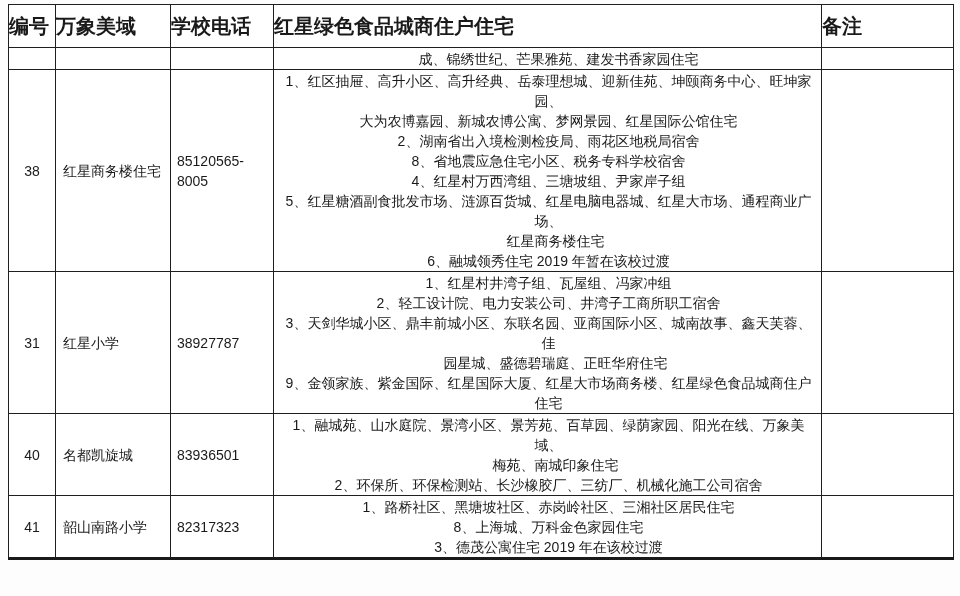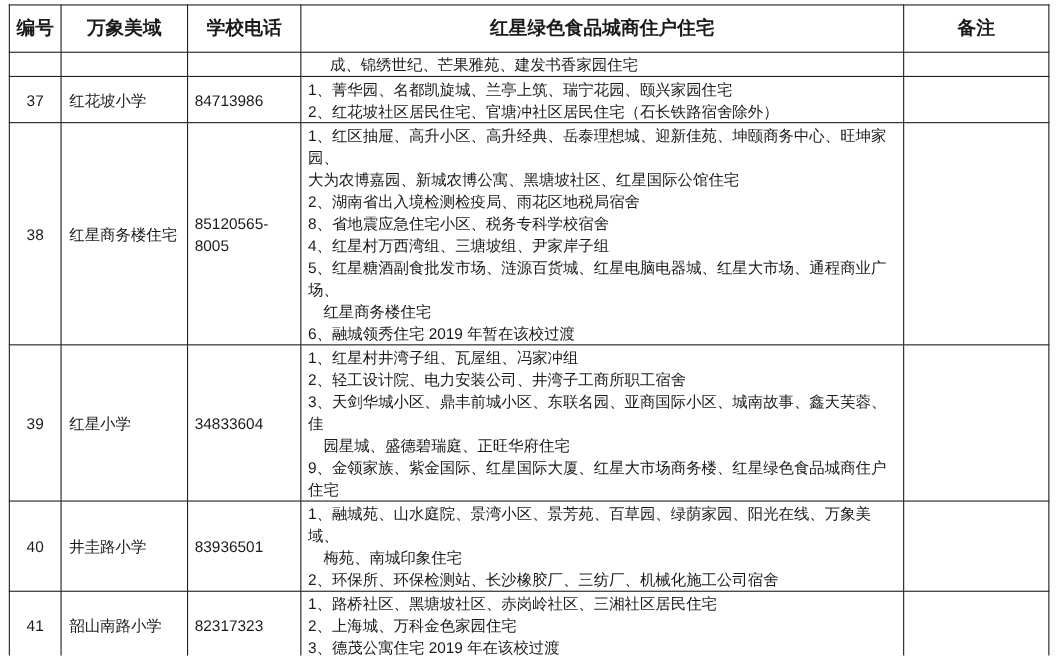--- a/index.html
+++ b/index.html
@@ -33,41 +33,41 @@
 
   th, td {
     border: 1px solid #1f1f1f;
     font-size: 14px;
     line-height: 20px;
     padding: 0;
     background: #fff;
   }
   thead th {
     height: 42px;
-    font-size: 17px;
+    font-size: 20px;
     font-weight: bold;
-    text-align: center;
+    text-align: left;
     vertical-align: middle;
   }
   td.cell-no {
     text-align: center;
     vertical-align: middle;
   }
   td.cell-name {
     text-align: left;
     padding-left: 7px;
     vertical-align: middle;
   }
   td.cell-phone {
     text-align: left;
     padding-left: 6px;
     vertical-align: middle;
   }
   td.cell-scope {
-    text-align: left;
+    text-align: center;
     vertical-align: top;
     padding: 1px 4px 0 6px;
   }
   td.cell-remark {
     vertical-align: middle;
   }
   .scope-line {
     white-space: pre-wrap;
   }
   tr.continuation-row td.cell-scope {
@@ -99,76 +99,66 @@
       </tr>
     </thead>
     <tbody>
       <tr class="continuation-row">
         <td class="cell-no"></td>
         <td class="cell-name"></td>
         <td class="cell-phone"></td>
         <td class="cell-scope">成、锦绣世纪、芒果雅苑、建发书香家园住宅</td>
         <td class="cell-remark"></td>
       </tr>
-    <tr>
-    <td class="cell-no">37</td>
-    <td class="cell-name">红花坡小学</td>
-    <td class="cell-phone">84713986</td>
-    <td class="cell-scope">
-            <div class="scope-line">1、菁华园、名都凯旋城、兰亭上筑、瑞宁花园、颐兴家园住宅</div>
-            <div class="scope-line">2、红花坡社区居民住宅、官塘冲社区居民住宅（石长铁路宿舍除外）</div>
-          </td>
-    <td class="cell-remark"></td>
-  </tr>
         <tr>
     <td class="cell-no">38</td>
     <td class="cell-name">红星商务楼住宅</td>
     <td class="cell-phone">85120565-8005</td>
     <td class="cell-scope">
             <div class="scope-line">1、红区抽屉、高升小区、高升经典、岳泰理想城、迎新佳苑、坤颐商务中心、旺坤家园、</div>
-            <div class="scope-line">大为农博嘉园、新城农博公寓、黑塘坡社区、红星国际公馆住宅</div>
+            <div class="scope-line">大为农博嘉园、新城农博公寓、梦网景园、红星国际公馆住宅</div>
             <div class="scope-line">2、湖南省出入境检测检疫局、雨花区地税局宿舍</div>
             <div class="scope-line">8、省地震应急住宅小区、税务专科学校宿舍</div>
             <div class="scope-line">4、红星村万西湾组、三塘坡组、尹家岸子组</div>
             <div class="scope-line">5、红星糖酒副食批发市场、涟源百货城、红星电脑电器城、红星大市场、通程商业广场、</div>
             <div class="scope-line">　红星商务楼住宅</div>
             <div class="scope-line">6、融城领秀住宅 2019 年暂在该校过渡</div>
           </td>
     <td class="cell-remark"></td>
   </tr>
         <tr>
-    <td class="cell-no">39</td>
+    <td class="cell-no">31</td>
     <td class="cell-name">红星小学</td>
-    <td class="cell-phone">34833604</td>
+    <td class="cell-phone">38927787</td>
     <td class="cell-scope">
             <div class="scope-line">1、红星村井湾子组、瓦屋组、冯家冲组</div>
             <div class="scope-line">2、轻工设计院、电力安装公司、井湾子工商所职工宿舍</div>
             <div class="scope-line">3、天剑华城小区、鼎丰前城小区、东联名园、亚商国际小区、城南故事、鑫天芙蓉、佳</div>
             <div class="scope-line">　园星城、盛德碧瑞庭、正旺华府住宅</div>
             <div class="scope-line">9、金领家族、紫金国际、红星国际大厦、红星大市场商务楼、红星绿色食品城商住户住宅</div>
           </td>
     <td class="cell-remark"></td>
   </tr>
         <tr>
     <td class="cell-no">40</td>
-    <td class="cell-name">井圭路小学</td>
+    <td class="cell-name">名都凯旋城</td>
     <td class="cell-phone">83936501</td>
     <td class="cell-scope">
             <div class="scope-line">1、融城苑、山水庭院、景湾小区、景芳苑、百草园、绿荫家园、阳光在线、万象美域、</div>
             <div class="scope-line">　梅苑、南城印象住宅</div>
             <div class="scope-line">2、环保所、环保检测站、长沙橡胶厂、三纺厂、机械化施工公司宿舍</div>
           </td>
     <td class="cell-remark"></td>
   </tr>
         <tr>
     <td class="cell-no">41</td>
     <td class="cell-name">韶山南路小学</td>
     <td class="cell-phone">82317323</td>
     <td class="cell-scope">
             <div class="scope-line">1、路桥社区、黑塘坡社区、赤岗岭社区、三湘社区居民住宅</div>
-            <div class="scope-line">2、上海城、万科金色家园住宅</div>
+            <div class="scope-line">8、上海城、万科金色家园住宅</div>
             <div class="scope-line">3、德茂公寓住宅 2019 年在该校过渡</div>
           </td>
     <td class="cell-remark"></td>
   </tr>
       </tbody>
   </table>
 </div>
 
 </body></html>

